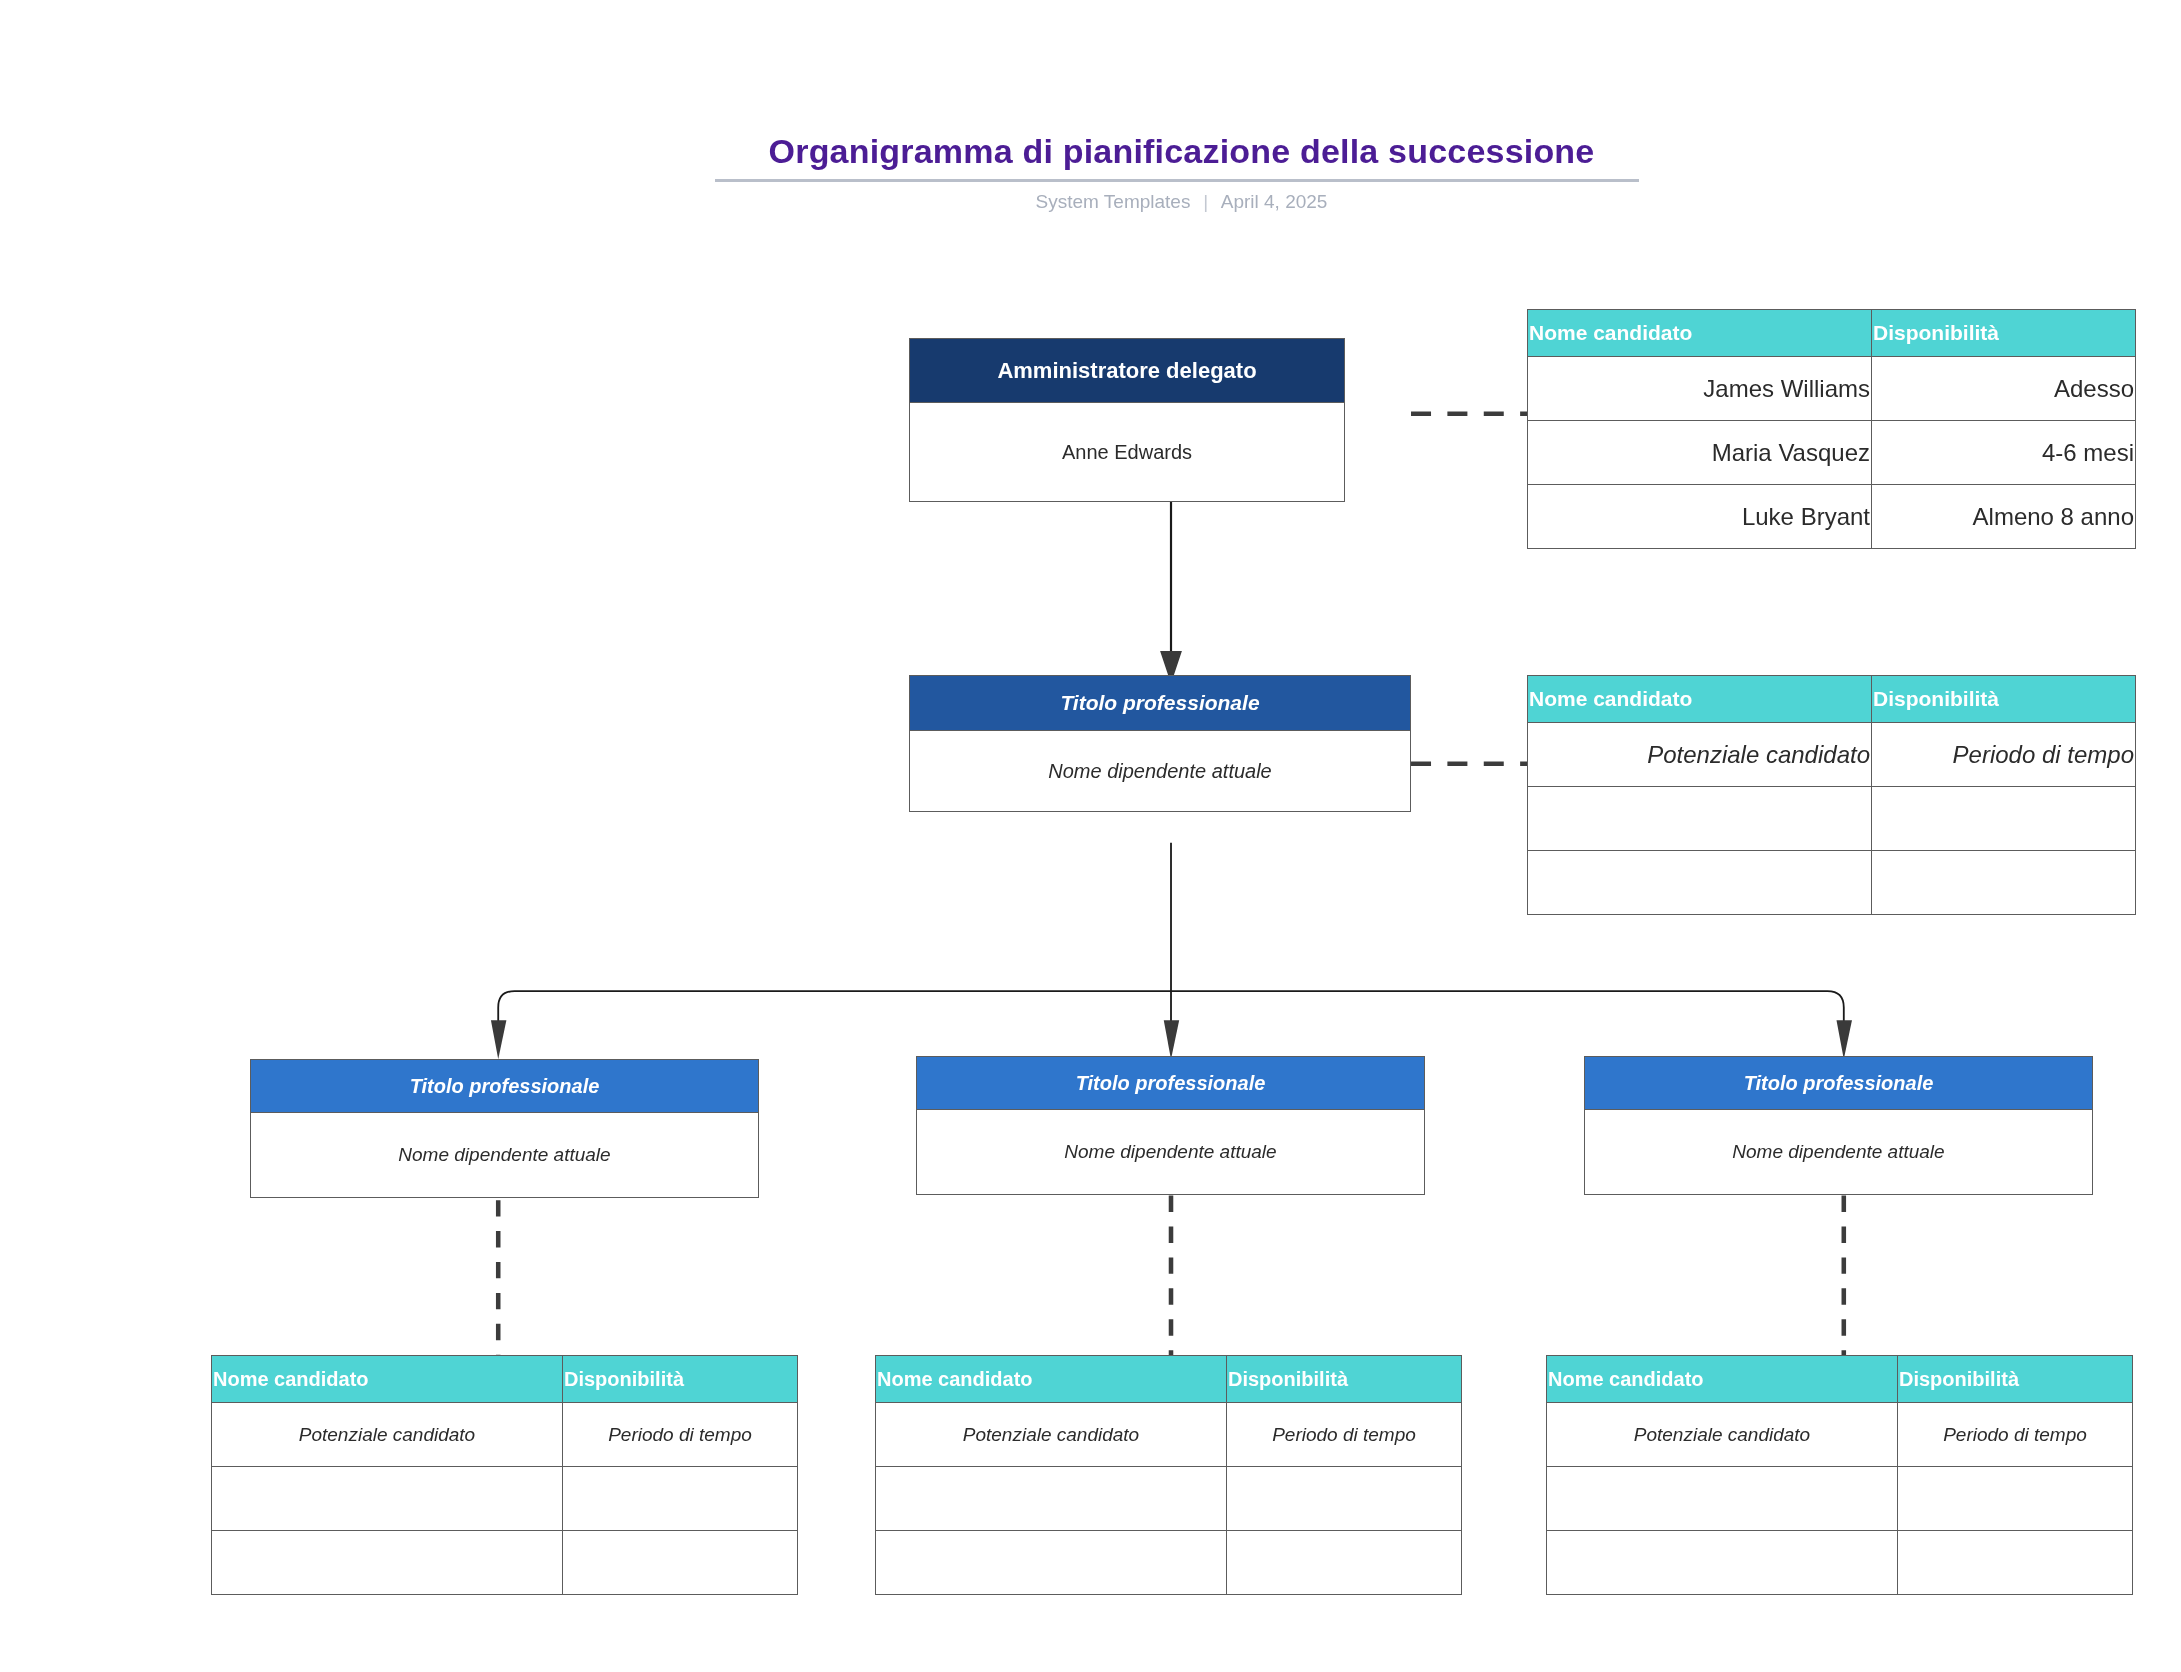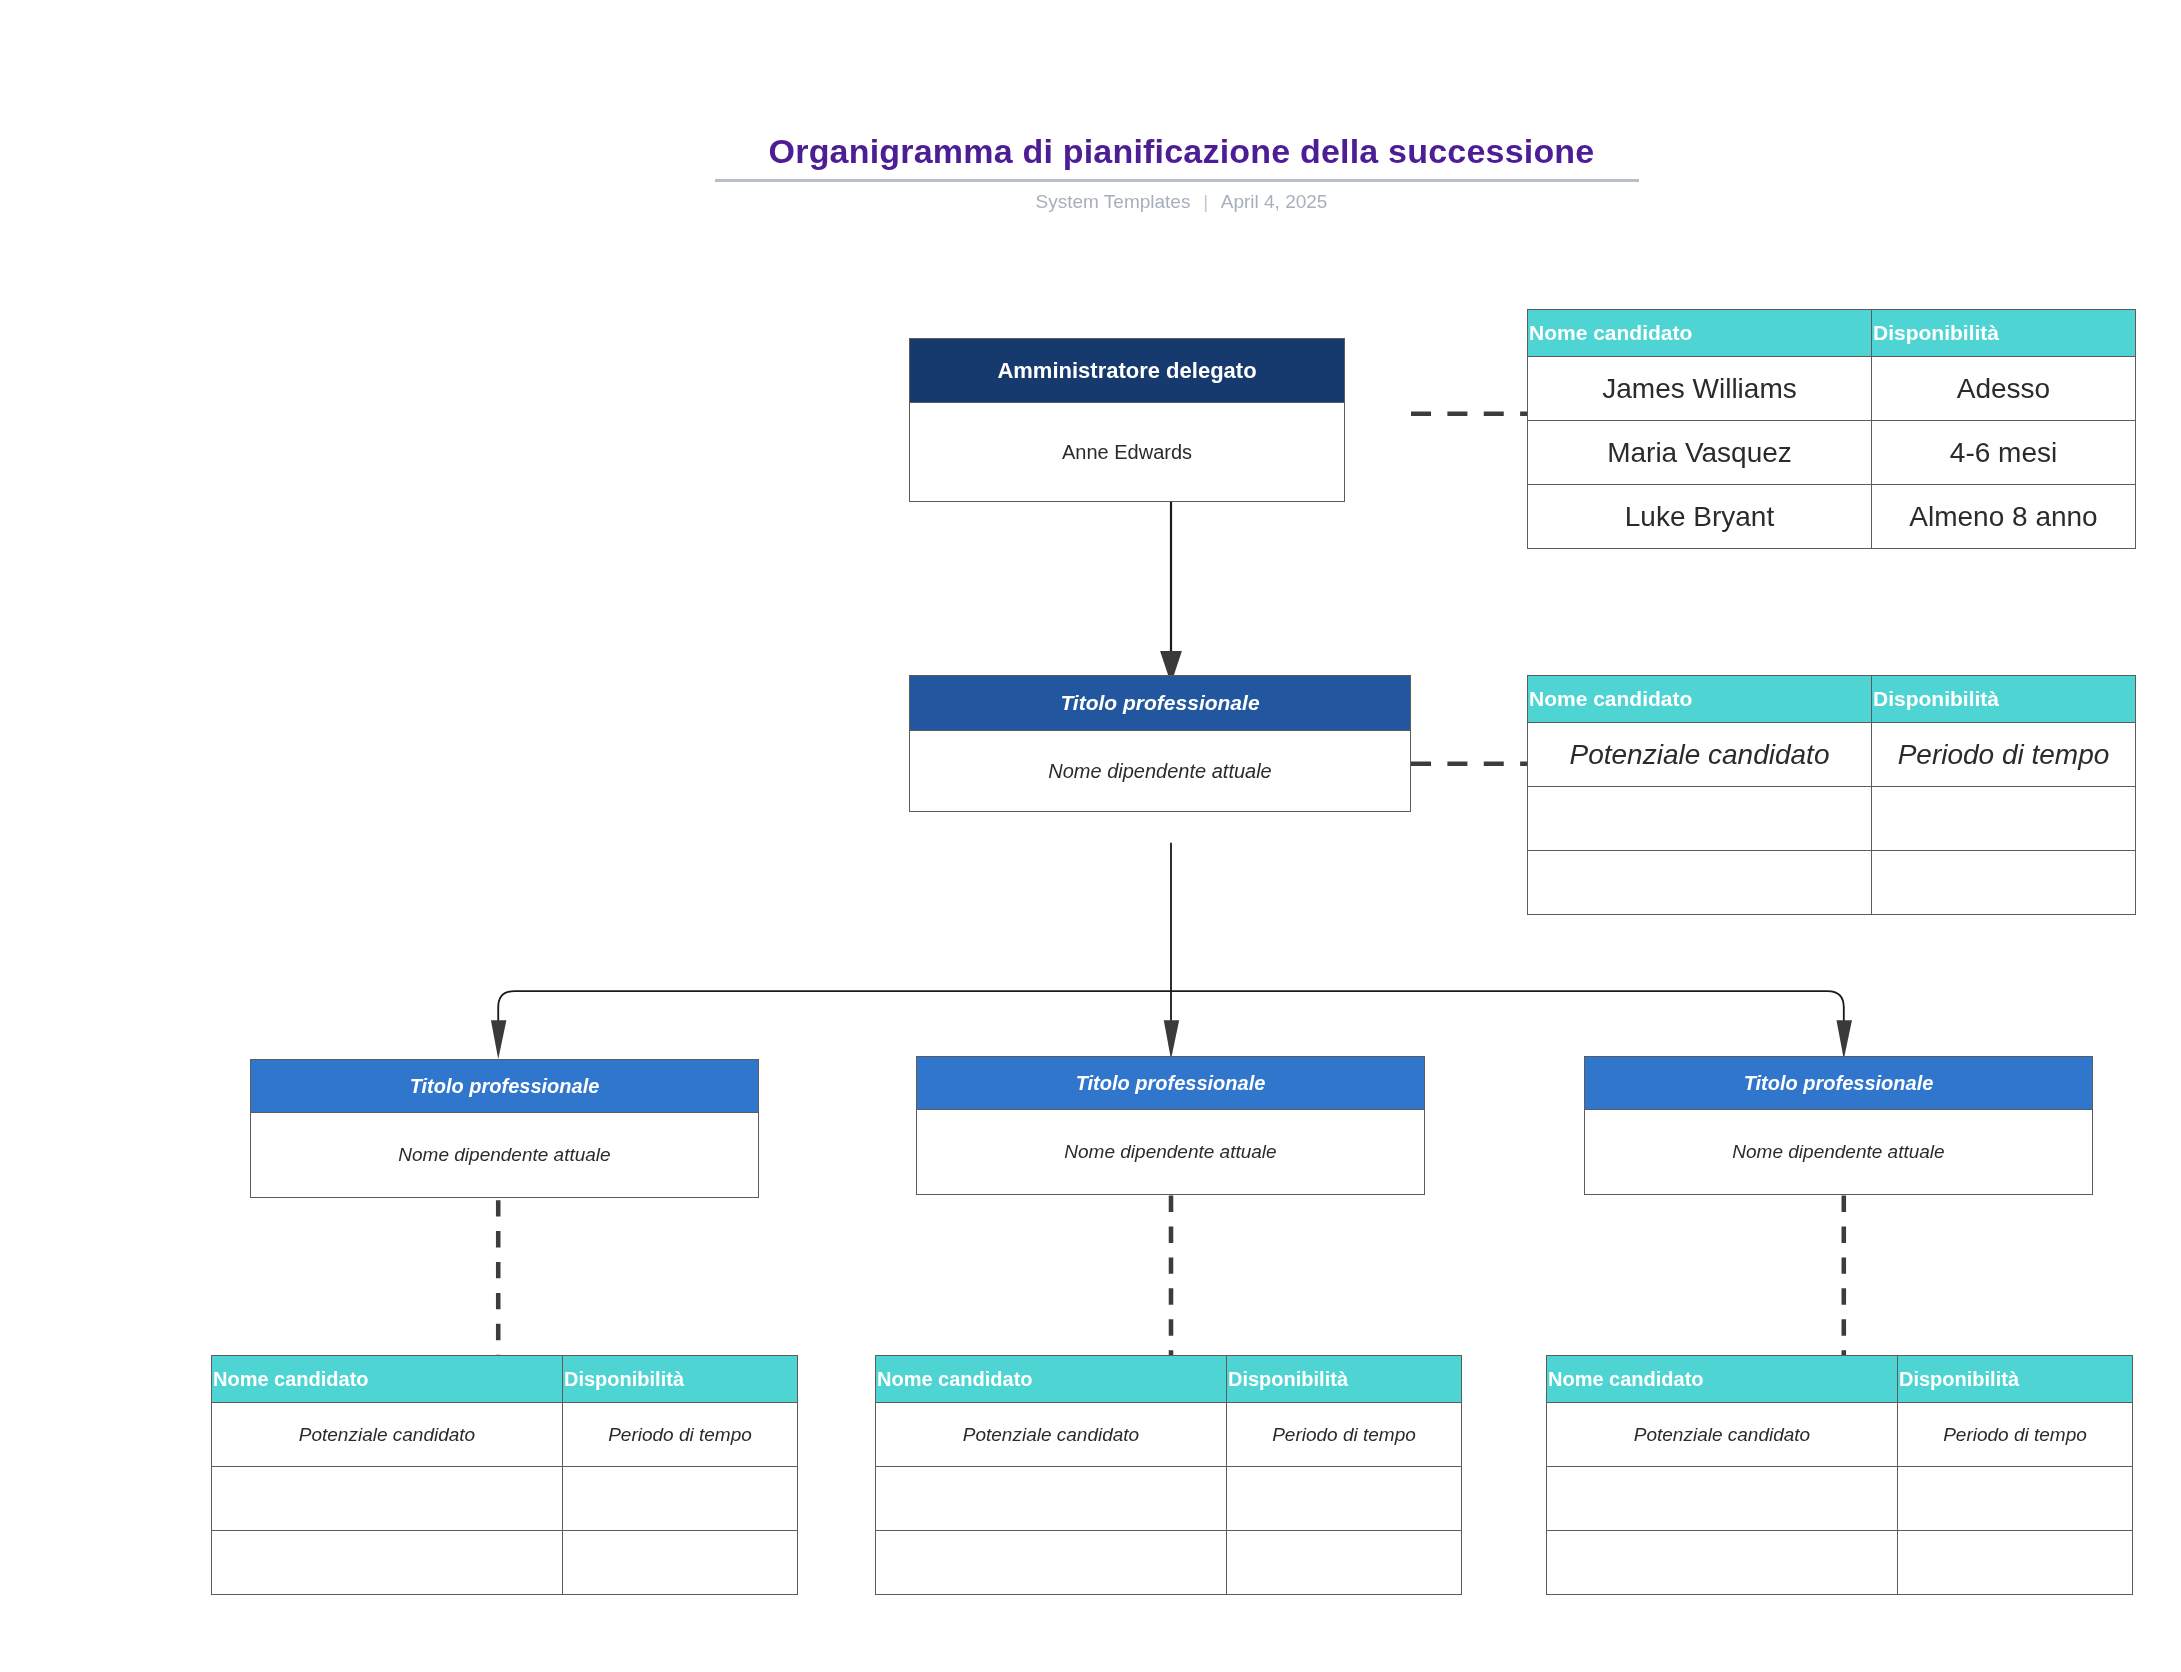--- a/index.html
+++ b/index.html
@@ -149,21 +149,21 @@
     color: #2b2b2b;
     border: 1.8px solid #5c5c5c;
     text-align: center;
     box-sizing: border-box;
   }
   .cand-table td.ph {
     font-style: italic;
   }
 
   .cand-table.big th { height: 47px; font-size: 21px; }
-  .cand-table.big td { height: 64px; font-size: 28px; }
+  .cand-table.big td { height: 64px; font-size: 24px; text-align: right; }
 
   .cand-table.small th { height: 47px; font-size: 20px; }
   .cand-table.small td { height: 64px; font-size: 19px; }
 </style>
 </head>
 <body>
 
 <div id="page">
 
   <div class="doc-title">Organigramma di pianificazione della successione</div>

